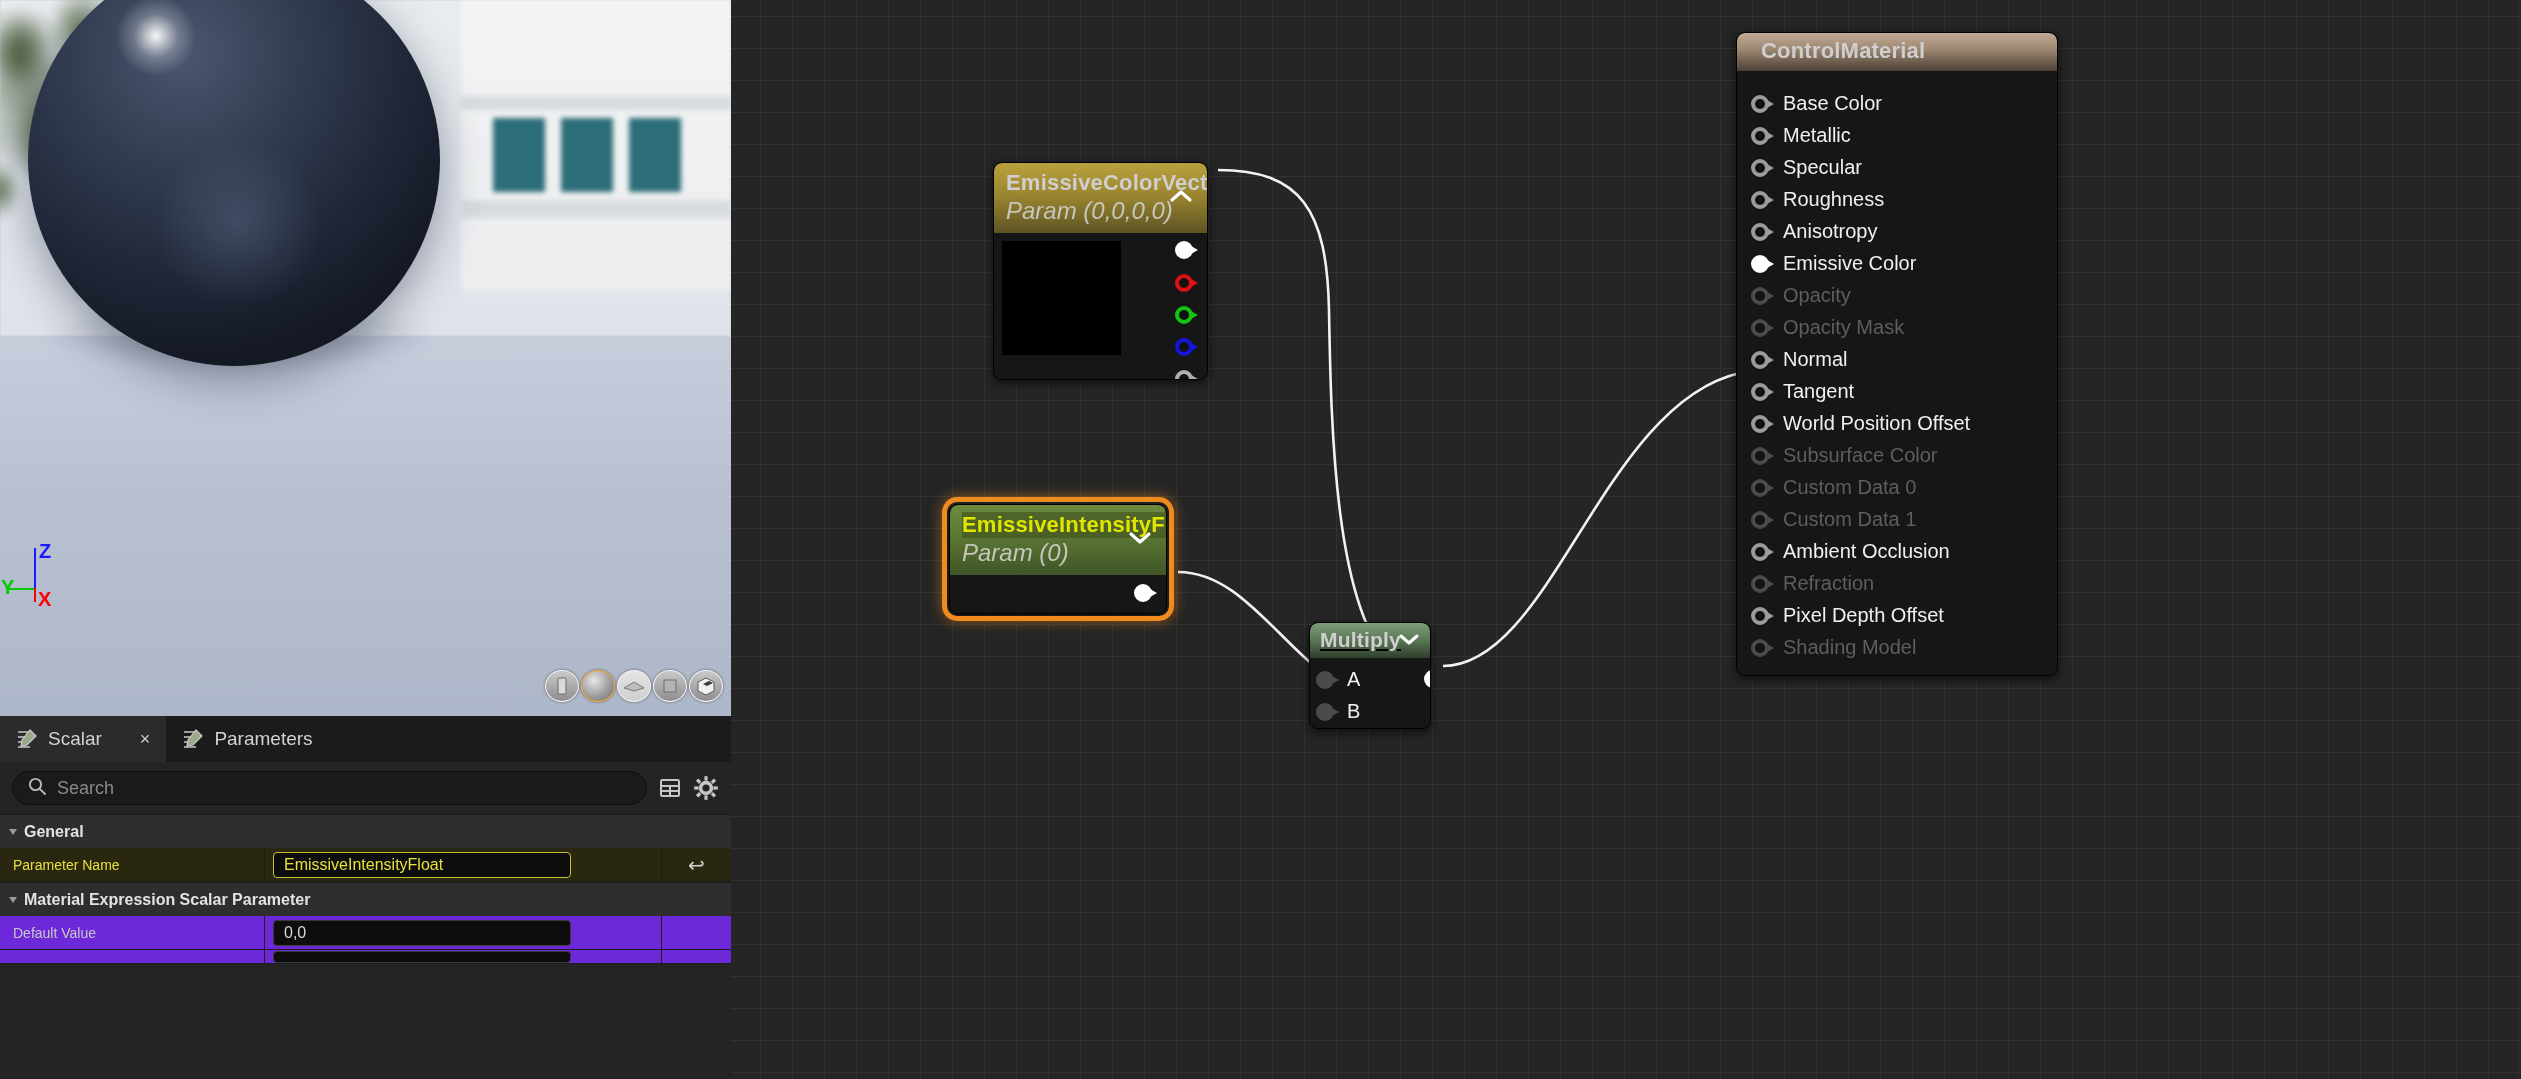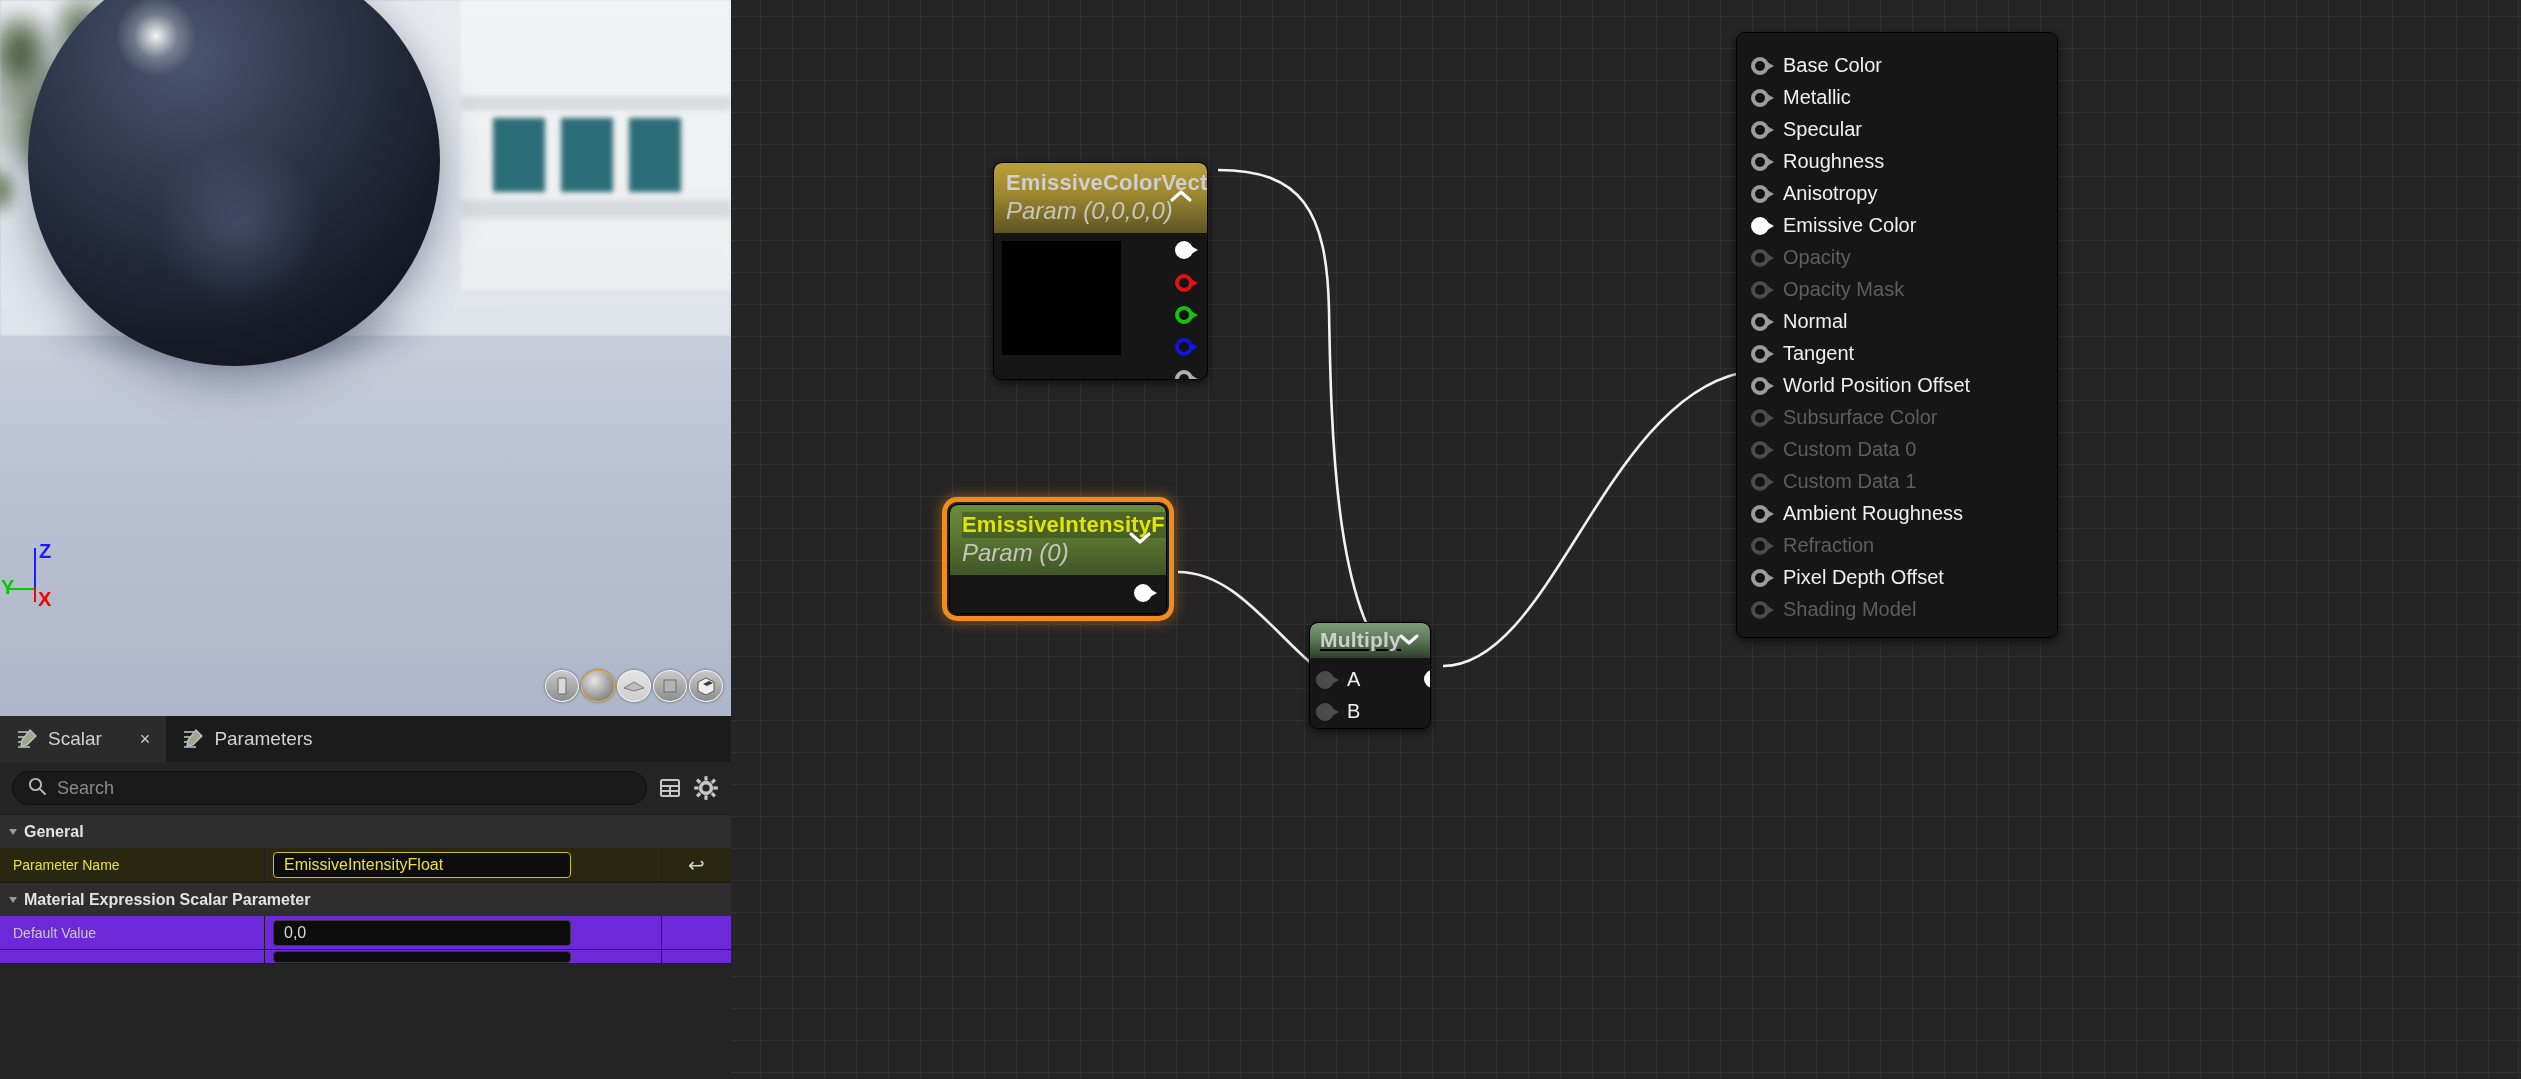--- a/index.html
+++ b/index.html
@@ -482,20 +482,23 @@
                 <span class="arrow"></span>
               </span>
             <span class="mat-label">B</span>
           </div>
         </div>
       </div>
     </div>
 
     <div class="node" style="left:1005px; top:32px; width:322px;">
       <div class="node-frame">
+        <div class="node-hdr" style="background:linear-gradient(180deg,#c0aa95 0%, #a08a73 40%, #4c4037 100%); padding:5px 0 7px 24px;">
+          <div class="node-title">ControlMaterial</div>
+        </div>
         <div class="node-body" style="padding:12px 0 16px 0;">
           <div class="mat-row">
             <span class="pin">
                 <span class="ring"></span>
                 <span class="arrow"></span>
               </span>
             <span class="mat-label">Base Color</span>
           </div>
           <div class="mat-row">
             <span class="pin">
@@ -586,21 +589,21 @@
                 <span class="ring"></span>
                 <span class="arrow"></span>
               </span>
             <span class="mat-label">Custom Data 1</span>
           </div>
           <div class="mat-row">
             <span class="pin">
                 <span class="ring"></span>
                 <span class="arrow"></span>
               </span>
-            <span class="mat-label">Ambient Roughness</span>
+            <span class="mat-label">Ambient Occlusion</span>
           </div>
           <div class="mat-row disabled">
             <span class="pin dim">
                 <span class="ring"></span>
                 <span class="arrow"></span>
               </span>
             <span class="mat-label">Refraction</span>
           </div>
           <div class="mat-row">
             <span class="pin">

